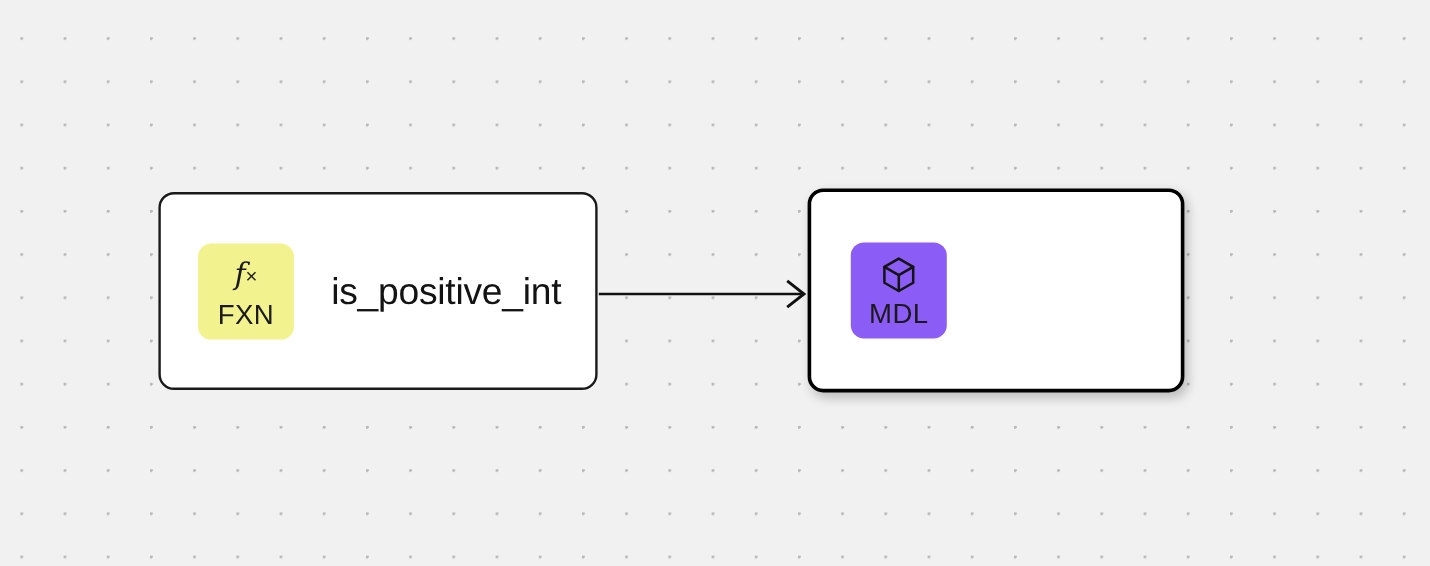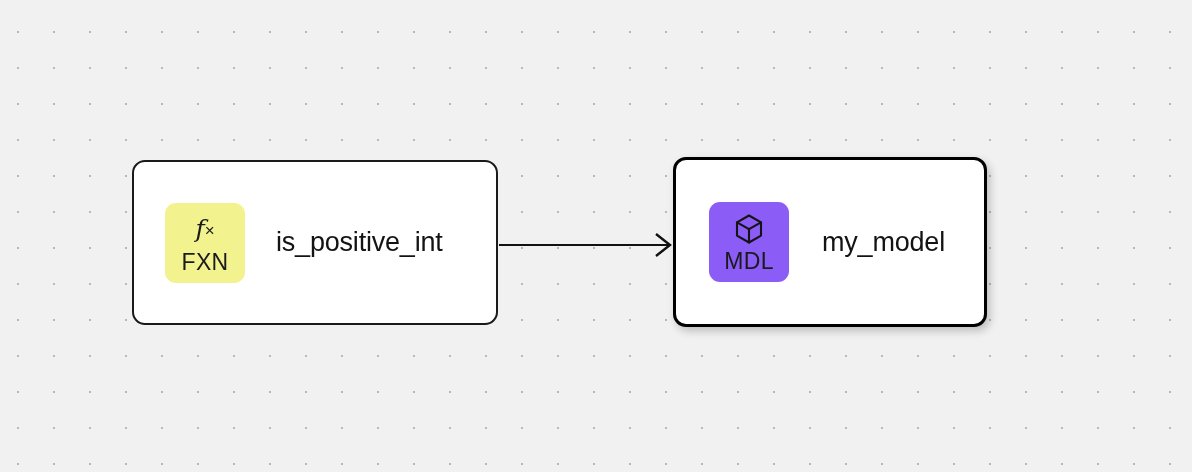--- a/index.html
+++ b/index.html
@@ -120,21 +120,21 @@
     font-size: 23px;
     color: #1a1a1a;
     letter-spacing: 0.3px;
     margin-top: 5px;
     line-height: 1;
   }
 
   
   .node-label {
     font-family: "Liberation Sans", sans-serif;
-    font-size: 27px;
+    font-size: 31px;
     color: #131313;
     white-space: nowrap;
     letter-spacing: -0.2px;
   }
 
   #label-fxn { margin-left: 31px; }
   #label-mdl { margin-left: 33px; }
 </style>
 </head>
 <body>
@@ -166,16 +166,15 @@
       <div class="badge-glyph">
         <svg width="30" height="31" viewBox="0 0 30 31" aria-hidden="true">
           <polygon points="15,2.5 27,9.4 27,22.6 15,29.5 3,22.6 3,9.4" fill="none" stroke="#141414" stroke-width="2.1" stroke-linejoin="round"></polygon>
           <polyline points="3,9.4 15,16.2 27,9.4" fill="none" stroke="#141414" stroke-width="2.1" stroke-linejoin="round" stroke-linecap="round"></polyline>
           <line x1="15" y1="16.2" x2="15" y2="29.5" stroke="#141414" stroke-width="2.1" stroke-linecap="round"></line>
         </svg>
       </div>
       <div class="badge-code">MDL</div>
     </div>
 
-    <div id="label-mdl" class="node-label">my_model</div>
   </div>
 
 </div>
 
 </body></html>

